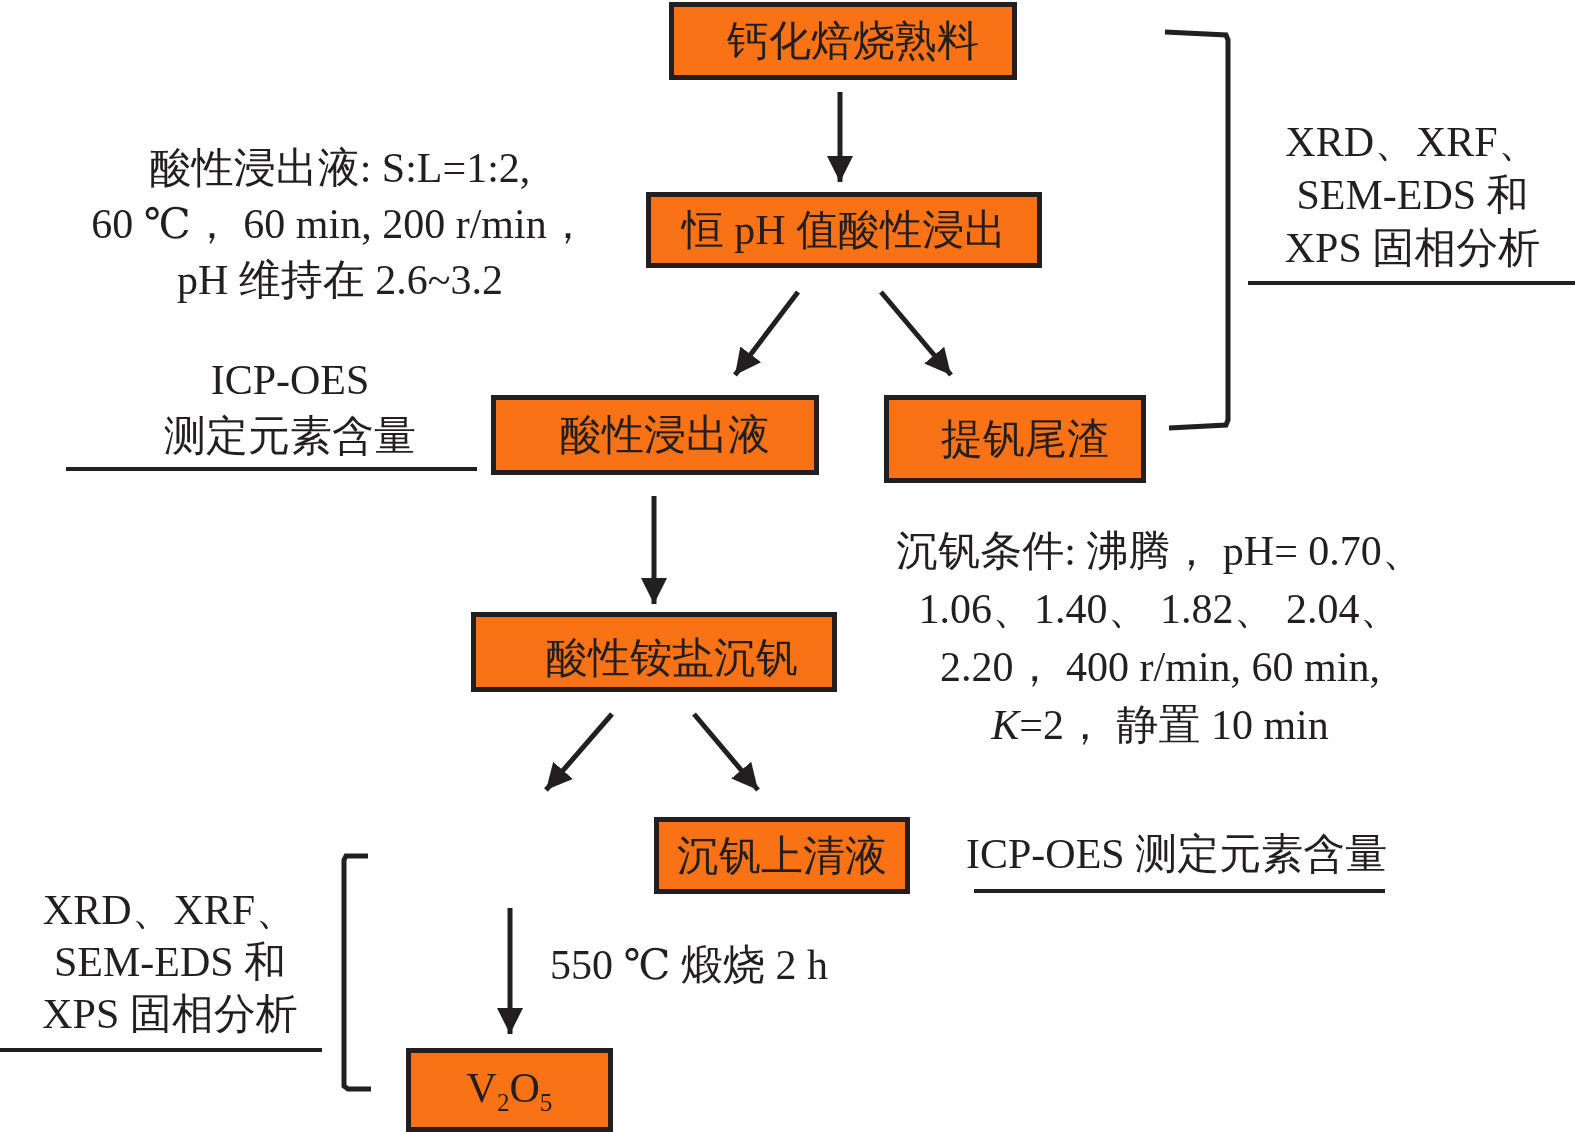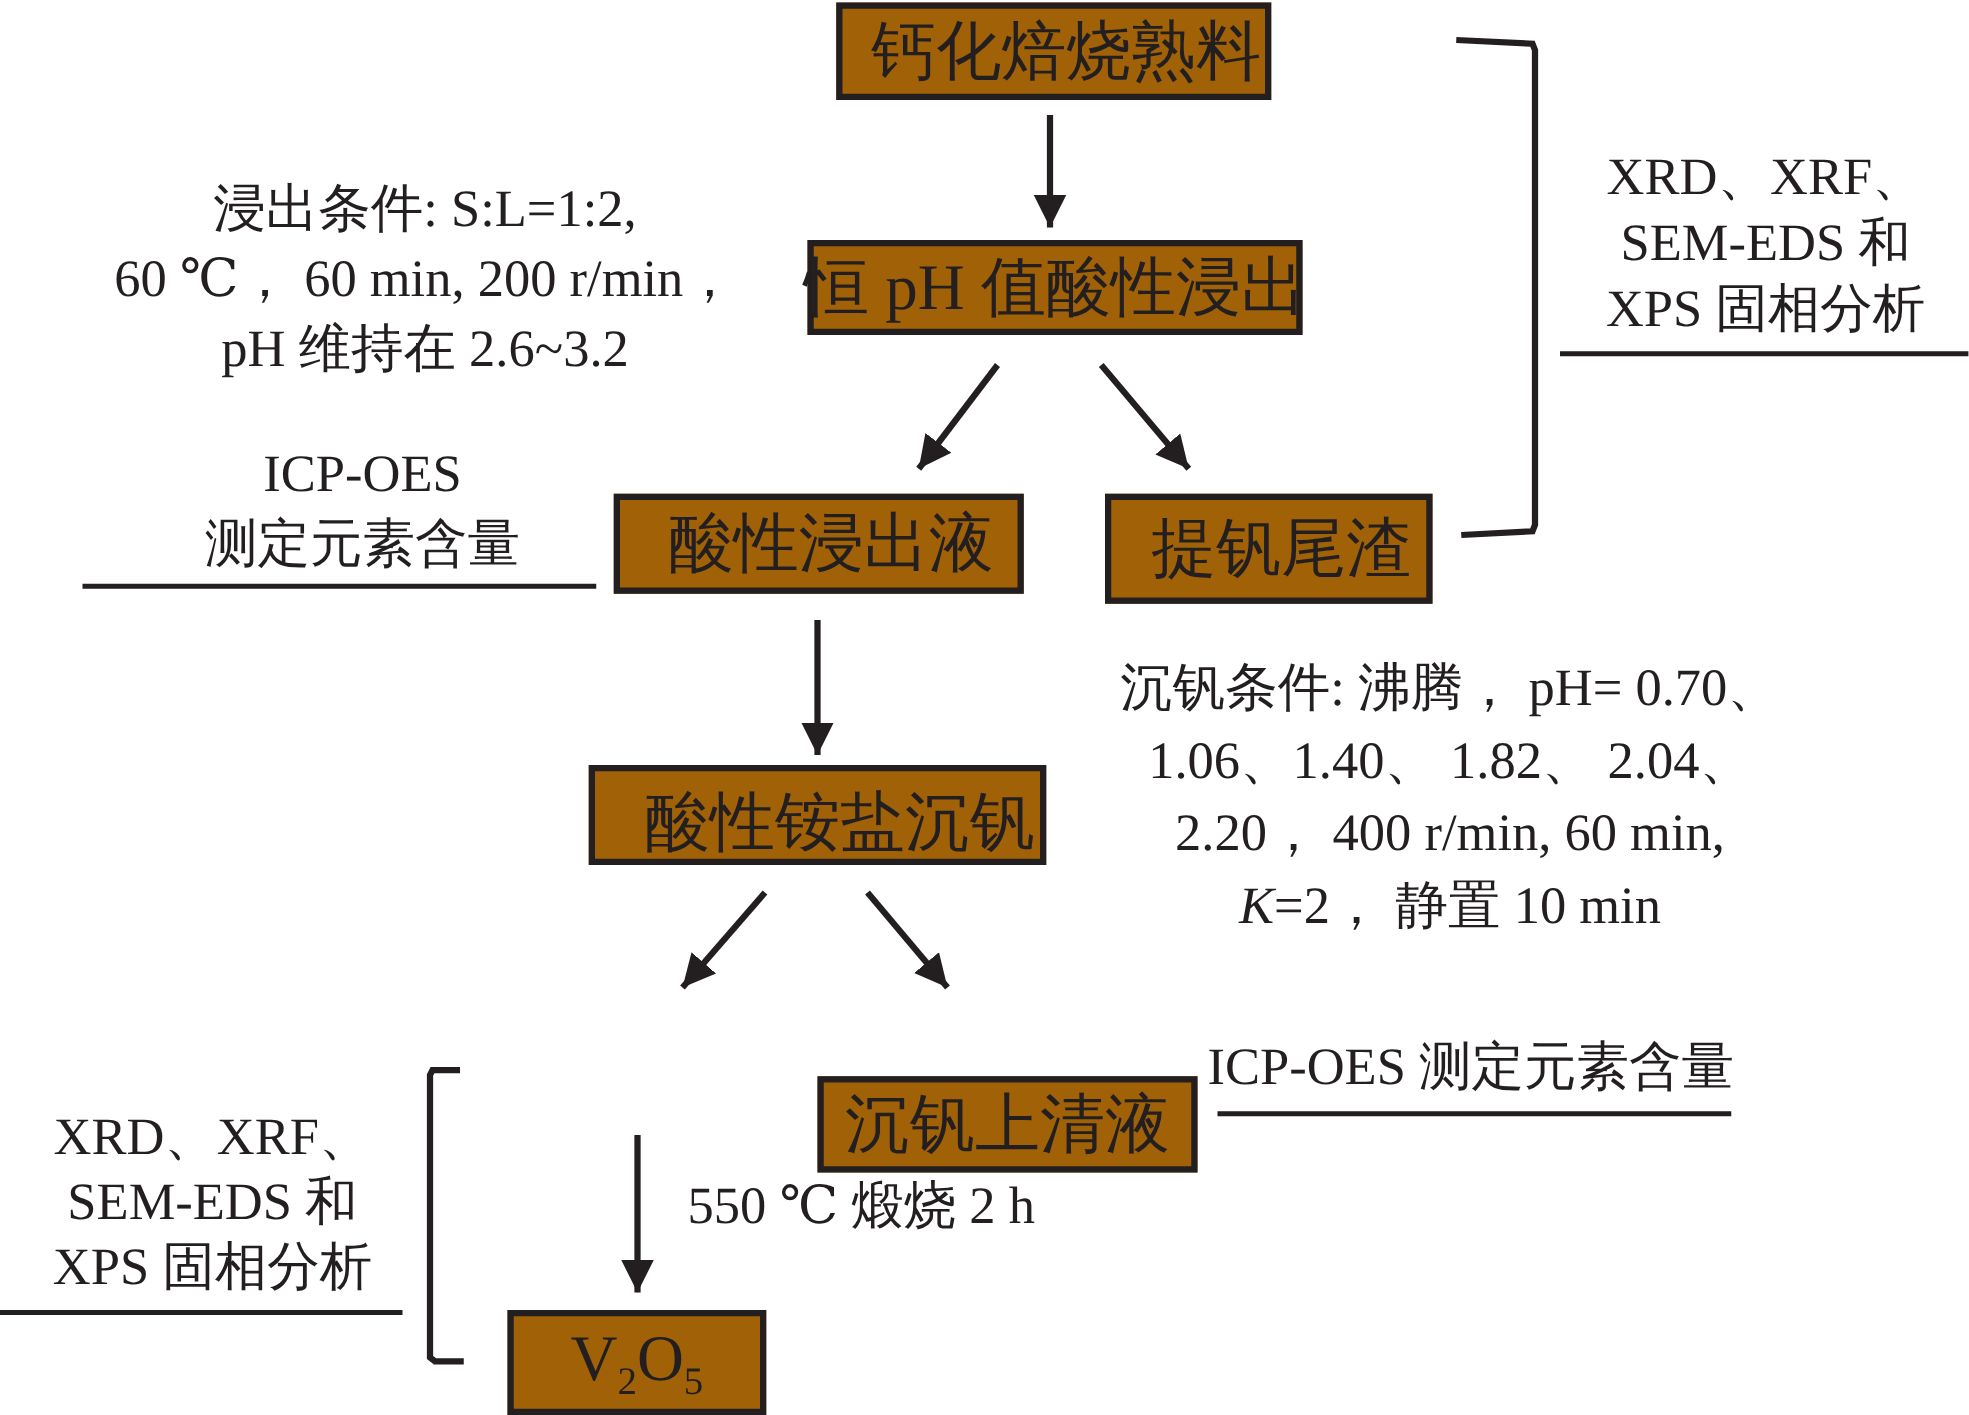--- a/index.html
+++ b/index.html
@@ -8,23 +8,23 @@
     width: 1575px; height: 1132px;
     background: #ffffff;
     overflow: hidden;
     font-family: "Liberation Serif", "DejaVu Serif", serif;
     color: #231f20;
   }
   .box {
     position: absolute;
     box-sizing: border-box;
     border: 5px solid #231f20;
-    background: #a16207;
+    background: #f97316;
     display: flex; align-items: center; justify-content: center;
-    font-size: 52px;
+    font-size: 42px;
     white-space: nowrap;
   }
   .txt {
     position: absolute;
     font-size: 42px;
     line-height: 56px;
     white-space: nowrap;
     text-align: center;
   }
   .line {
@@ -53,30 +53,30 @@
 
   <div class="box" style="left:884px; top:395px; width:262px; height:88px;">
     <span style="padding-left:20px;">提钒尾渣</span>
   </div>
 
   <div class="box" style="left:471px; top:612px; width:366px; height:80px;">
     <span style="padding-left:36px;margin-top:12px;">酸性铵盐沉钒</span>
   </div>
 
 
-  <div class="box" style="left:654px; top:817px; width:304px; height:77px;margin-top:44px;">
+  <div class="box" style="left:654px; top:817px; width:256px; height:77px;">
     <span>沉钒上清液</span>
   </div>
 
   <div class="box" style="left:406px; top:1048px; width:207px; height:84px;">
     <span><span>V</span><sub>2</sub><span>O</span><sub>5</sub></span>
   </div>
 
   <div class="txt" style="left:60px; top:140px; width:560px;">
-    <div>浸出条件: S:L=1:2,</div>
+    <div>酸性浸出液: S:L=1:2,</div>
     <div>60 ℃， 60 min, 200 r/min，</div>
     <div>pH 维持在 2.6~3.2</div>
   </div>
 
   <div class="txt" style="left:100px; top:352px; width:380px;">
     <div>ICP-OES</div>
     <div>测定元素含量</div>
   </div>
   <div class="line" style="left:66px; top:467px; width:411px; height:4px;"></div>
 

